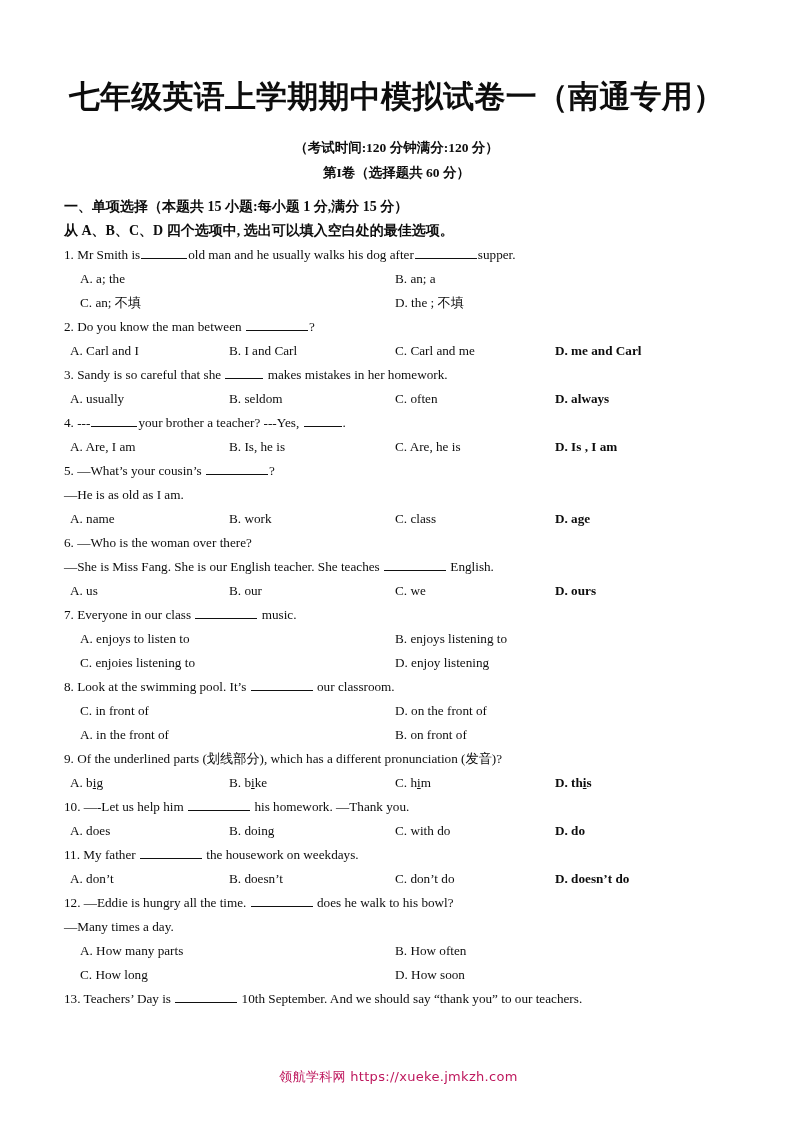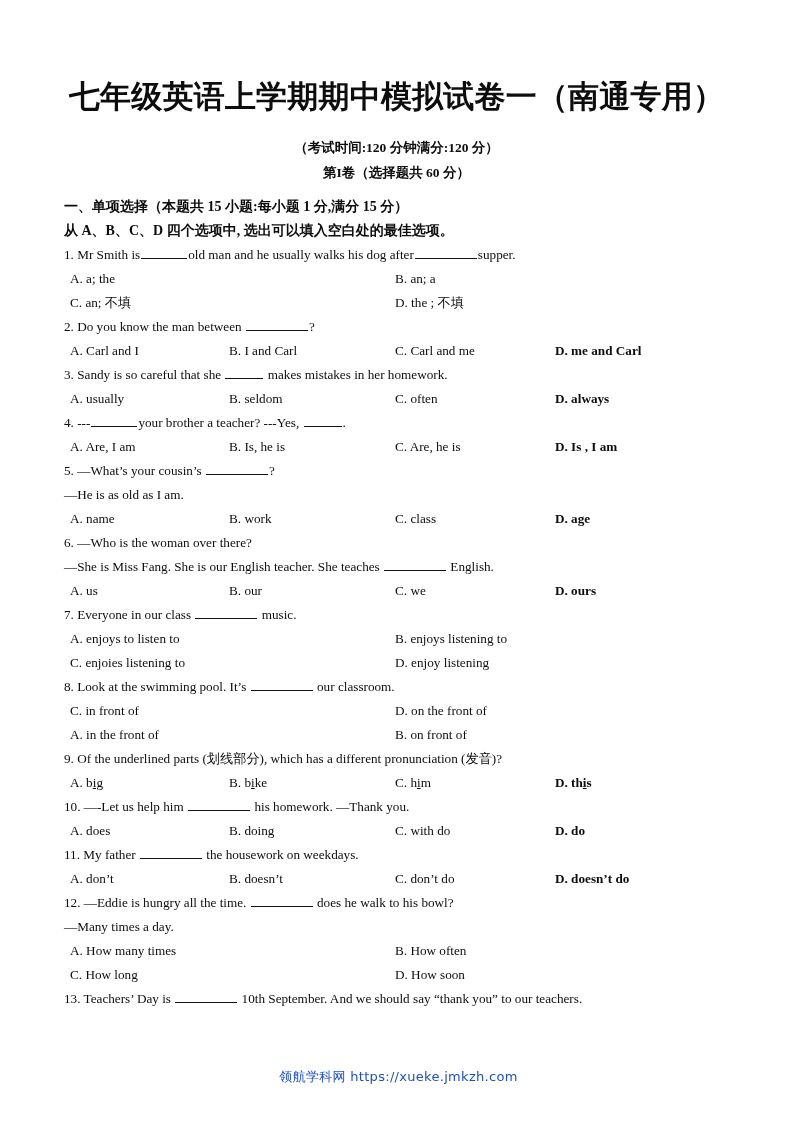--- a/index.html
+++ b/index.html
@@ -76,21 +76,21 @@
     position: absolute;
     top: 0;
     white-space: nowrap;
   }
   
   .opts.cols4 .c0 { left: 6px;   }
   .opts.cols4 .c1 { left: 165px; }
   .opts.cols4 .c2 { left: 331px; }
   .opts.cols4 .c3 { left: 491px; font-weight: bold; }
   
-  .opts.cols2 .c0 { left: 6px; text-align: center;   }
+  .opts.cols2 .c0 { left: 16px; text-align: center;   }
   .opts.cols2 .c1 { left: 331px; text-align: right; }
 
   
   .blank {
     display: inline-block;
     border-bottom: 1px solid #111;
     vertical-align: baseline;
     height: 0.92em;
     margin: 0 1px;
   }
@@ -102,21 +102,21 @@
 
   
   .footer {
     position: absolute;
     left: 4px;
     right: 0;
     top: 1068px;
     text-align: center;
     font-family: "DejaVu Sans", "Liberation Sans", sans-serif;
     font-size: 13px;
-    color: #1d4ed8;
+    color: #be185d;
     letter-spacing: 0.3px;
     white-space: nowrap;
   }
 </style>
 </head>
 <body>
 
 <div class="page">
 
   <h1 class="doc-title">七年级英语上学期期中模拟试卷一（南通专用）</h1>
@@ -219,21 +219,21 @@
   <div class="opts cols4">
     <span class="opt c0">A. don’t</span>
     <span class="opt c1">B. doesn’t</span>
     <span class="opt c2">C. don’t do</span>
     <span class="opt c3">D. doesn’t do</span>
   </div>
 
   <div class="stem"><span>12. —Eddie is hungry all the time. </span><span class="blank w-lg"></span><span> does he walk to his bowl?</span></div>
   <div class="stem">—Many times a day.</div>
   <div class="opts cols2">
-    <span class="opt c0">A. How many times</span>
+    <span class="opt c0">A. How many parts</span>
     <span class="opt c1">B. How often</span>
   </div>
   <div class="opts cols2">
     <span class="opt c0">C. How long</span>
     <span class="opt c1">D. How soon</span>
   </div>
 
   <div class="stem"><span>13. Teachers’ Day is </span><span class="blank w-lg"></span><span> 10th September. And we should say “thank you” to our teachers.</span></div>
 
   <div class="footer">领航学科网 https://xueke.jmkzh.com</div>

